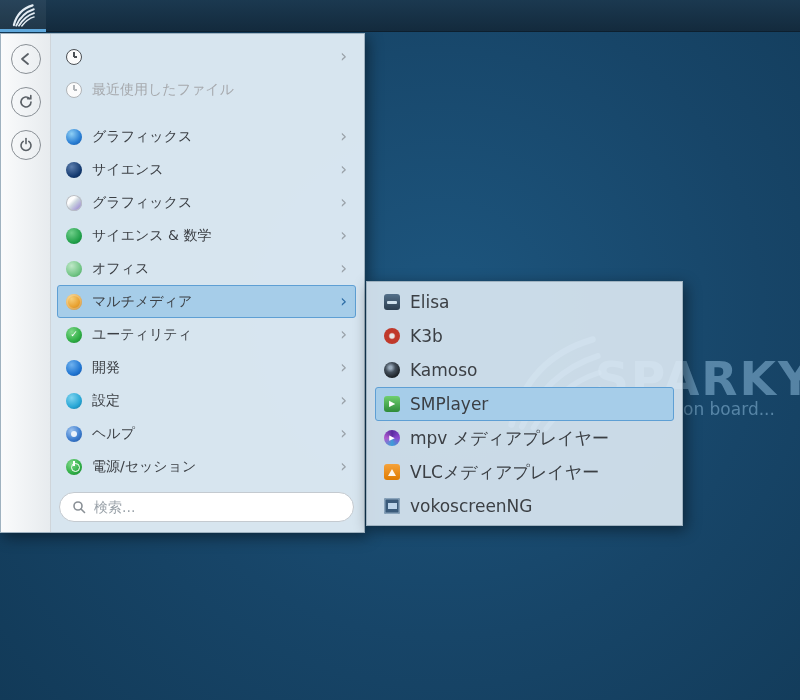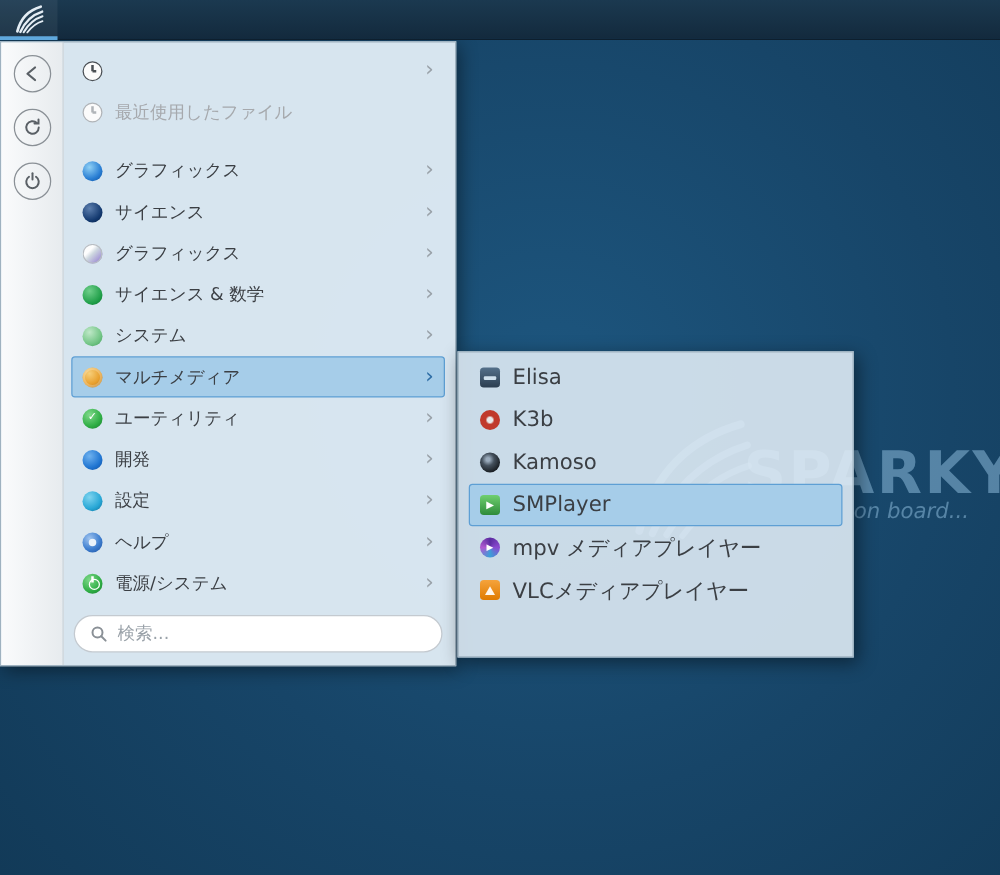--- a/index.html
+++ b/index.html
@@ -23,21 +23,21 @@
     background:rgba(255,255,255,0.06);
     border-bottom:3px solid #5fa8dc;
     cursor:pointer;
   }
   .logo-svg { width:24px; height:24px; color:#e4edf4; }
 
   
   .watermark { position:absolute; left:485px; top:335px; width:330px; height:110px; z-index:5; color:rgba(150,195,228,0.50); }
   .wm-logo { position:absolute; left:6px; top:-6px; width:120px; height:104px; }
   .wm-title { position:absolute; left:110px; top:16px; font-size:47px; font-weight:bold; letter-spacing:2px; white-space:nowrap; }
-  .wm-sub { position:absolute; left:198px; top:64px; font-style:italic; font-size:17px; white-space:nowrap; }
+  .wm-sub { position:absolute; left:198px; top:64px; font-size:17px; white-space:nowrap; }
 
   
   .app-menu {
     position:absolute; left:0; top:33px; width:365px; height:500px;
     background:rgba(222,234,244,0.97);
     border:1px solid #9fb2c0;
     box-shadow:3px 4px 14px rgba(0,0,0,0.45);
     display:flex; z-index:20;
   }
   .menu-sidebar {
@@ -205,21 +205,21 @@
           <span>グラフィックス</span>
           <span class="chevron">›</span>
         </div>
         <div class="menu-row">
           <span class="app-icon ic-science"></span>
           <span>サイエンス &amp; 数学</span>
           <span class="chevron">›</span>
         </div>
         <div class="menu-row">
           <span class="app-icon ic-system"></span>
-          <span>システム</span>
+          <span>オフィス</span>
           <span class="chevron">›</span>
         </div>
         <div class="menu-row row-selected">
           <span class="app-icon ic-multimedia"></span>
           <span>マルチメディア</span>
           <span class="chevron">›</span>
         </div>
         <div class="menu-row">
           <span class="app-icon ic-utilities"></span>
           <span>ユーティリティ</span>
@@ -235,21 +235,21 @@
           <span>設定</span>
           <span class="chevron">›</span>
         </div>
         <div class="menu-row">
           <span class="app-icon ic-help"></span>
           <span>ヘルプ</span>
           <span class="chevron">›</span>
         </div>
         <div class="menu-row">
           <span class="app-icon ic-power-session"></span>
-          <span>電源/システム</span>
+          <span>電源/セッション</span>
           <span class="chevron">›</span>
         </div>
       </div>
     <div class="search-box">
       <svg width="14" height="14" viewBox="0 0 14 14" fill="none" stroke="#8a9096" stroke-width="1.6">
         <circle cx="6" cy="6" r="4"></circle>
         <path d="M9 9 L12.5 12.5" stroke-linecap="round"></path>
       </svg>
       <input type="text" placeholder="検索..." style="">
     </div>
@@ -275,14 +275,18 @@
         <span>SMPlayer</span>
       </div>
       <div class="menu-row">
         <span class="app-icon ic-mpv"></span>
         <span>mpv メディアプレイヤー</span>
       </div>
       <div class="menu-row">
         <span class="app-icon ic-vlc"></span>
         <span>VLCメディアプレイヤー</span>
       </div>
+      <div class="menu-row">
+        <span class="app-icon ic-vokoscreenng"></span>
+        <span>vokoscreenNG</span>
+      </div>
     </div>
 </div>
 
 </body></html>

